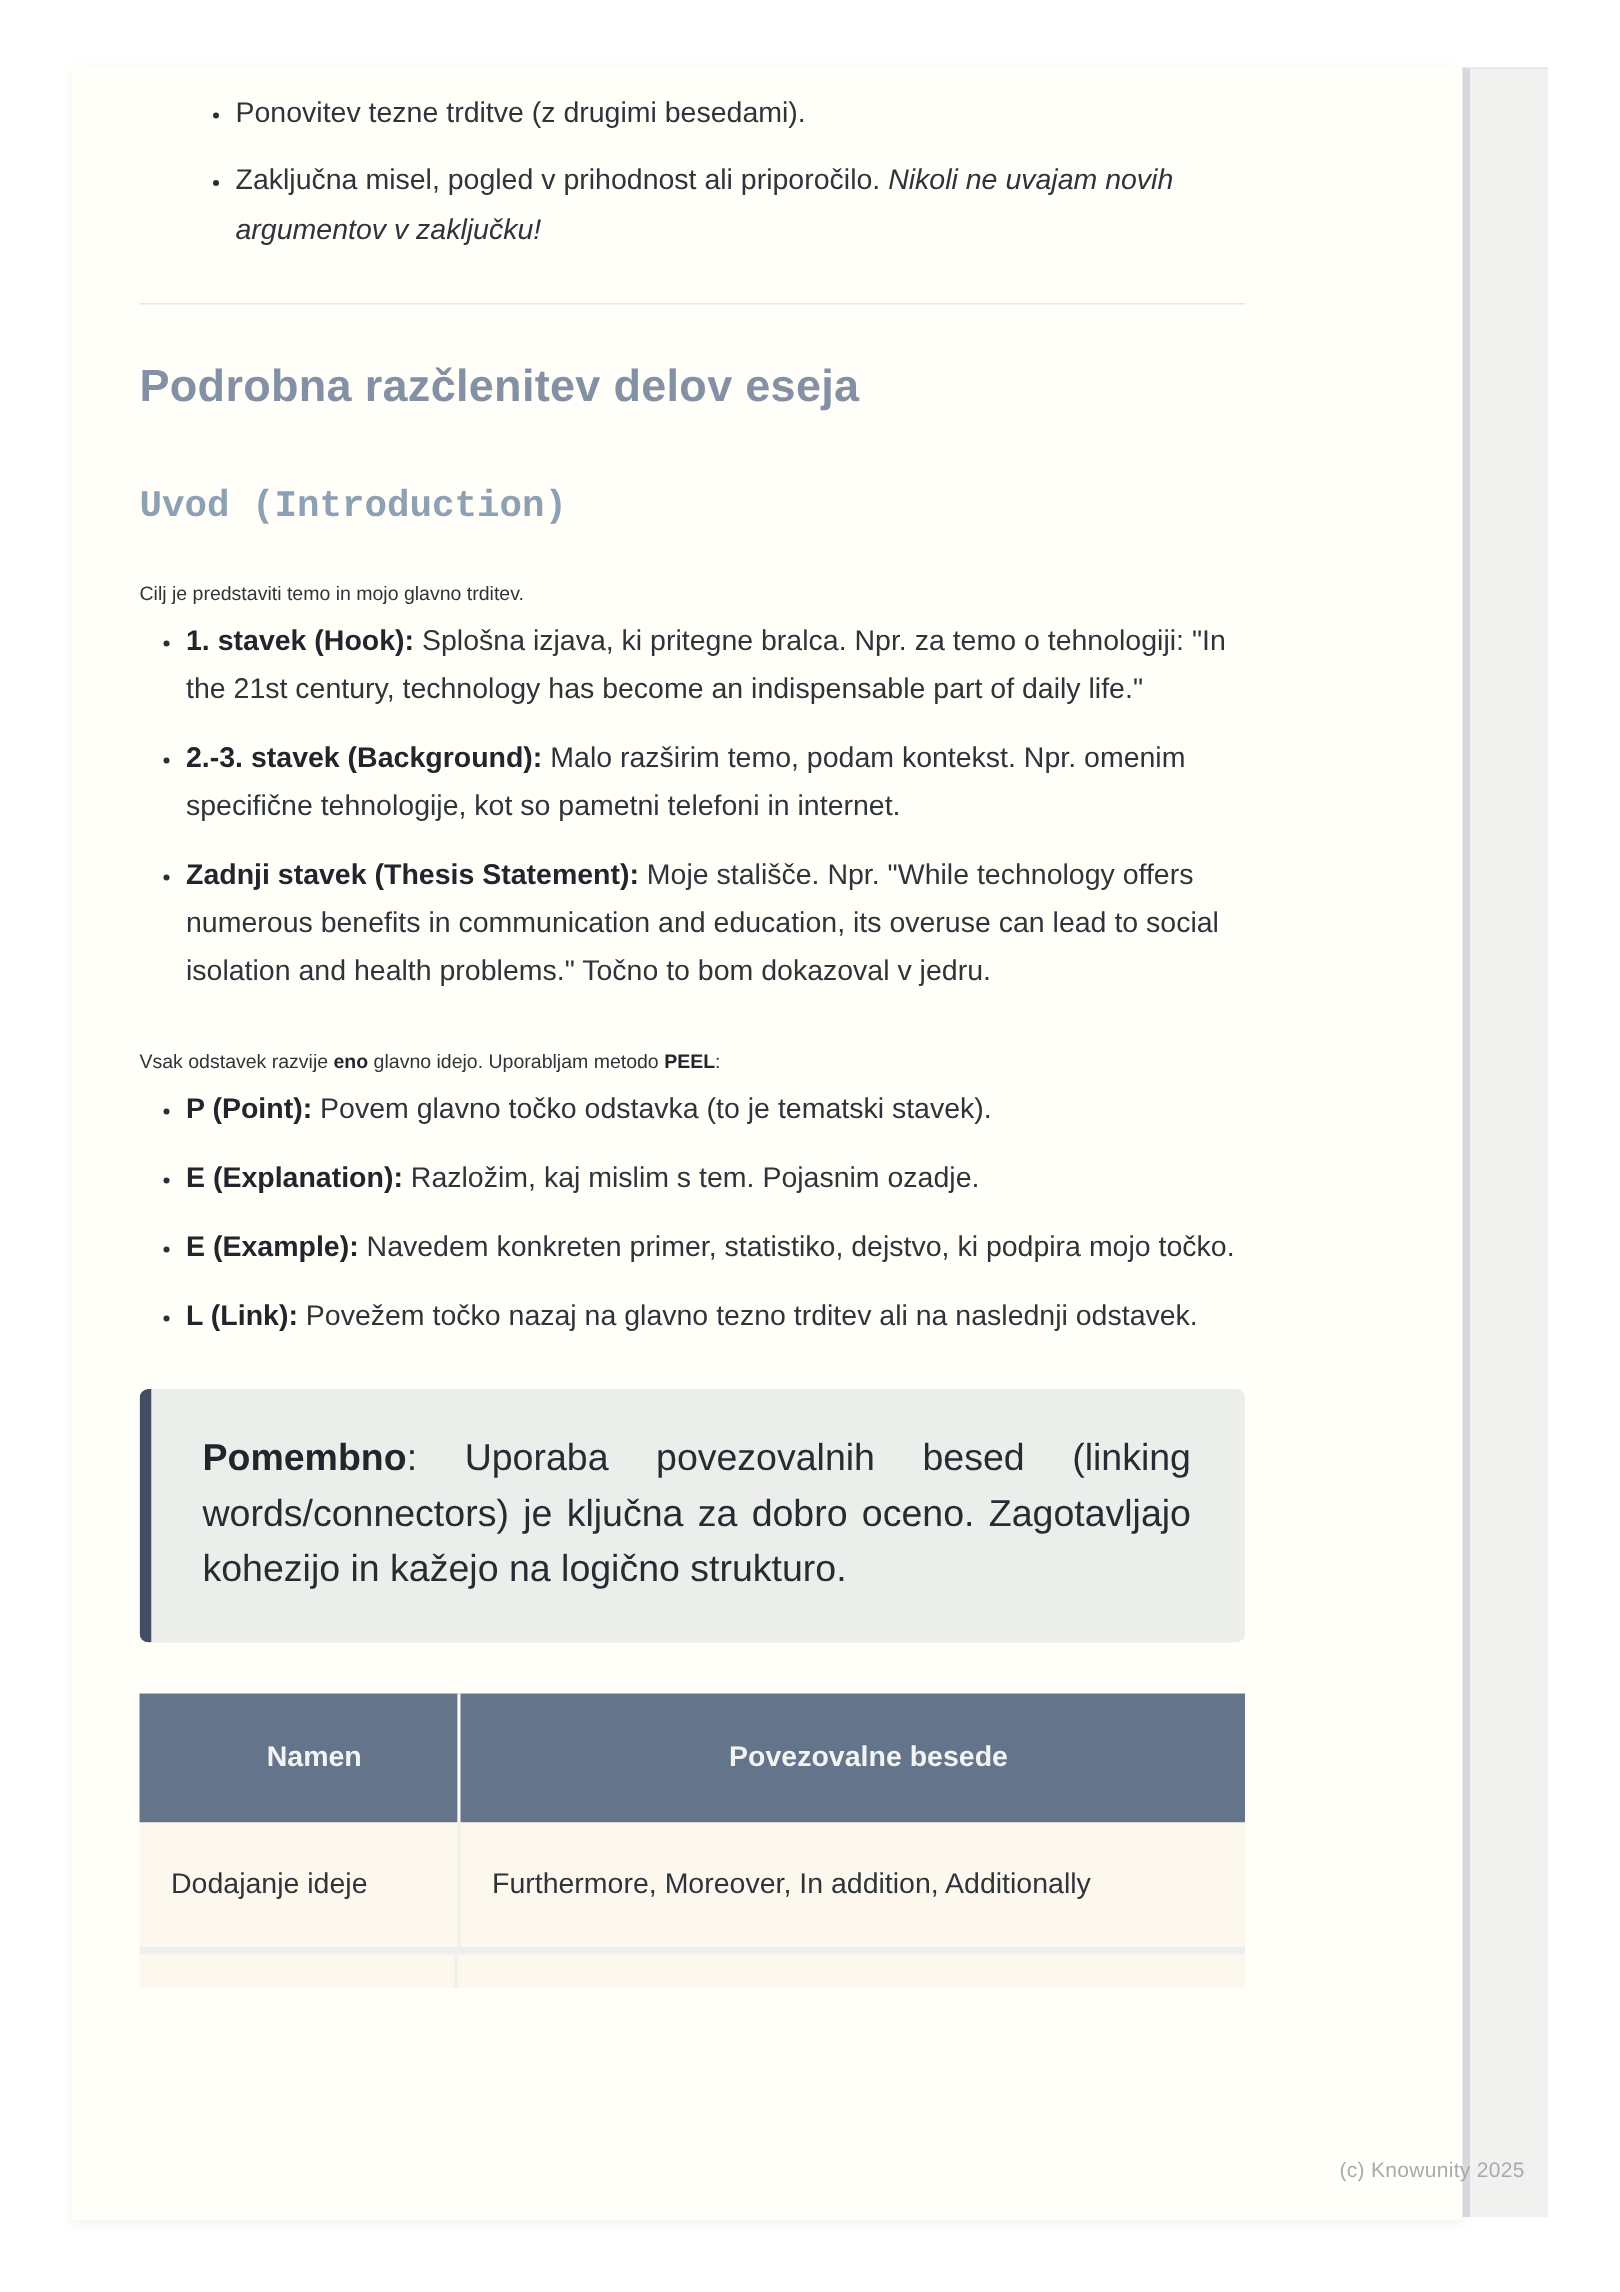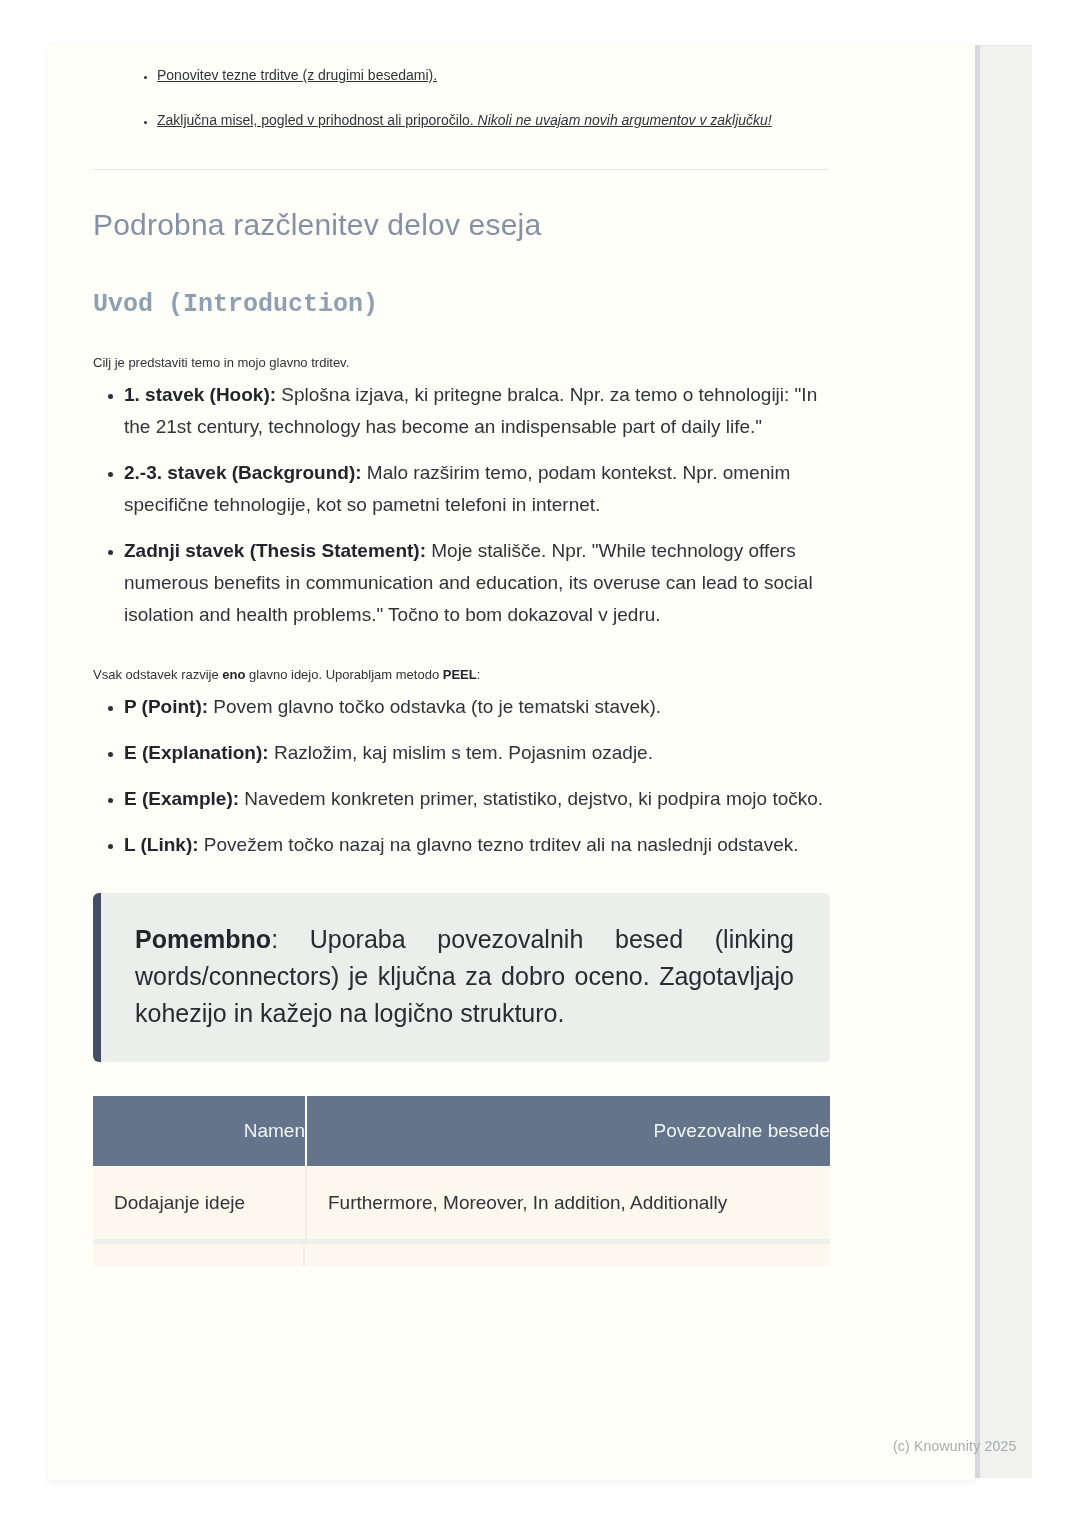--- a/index.html
+++ b/index.html
@@ -18,33 +18,33 @@
     background: #fffef8;
     box-shadow: 0 2px 8px rgba(120,120,120,0.10);
     overflow: hidden;
   }
   .content {
     padding: 10px 145px 0 45px; 
     width: 100%;
   }
   
   ul.concl-list { list-style: disc; padding-left: 64px; margin-top: 4px; }
-  ul.concl-list li { font-size: 14px; line-height: 33px; margin-bottom: 12px; color: #2f343b; text-decoration: underline; }
+  ul.concl-list li { font-size: 19px; line-height: 33px; margin-bottom: 12px; color: #2f343b; }
   ul.concl-list li::marker { color: #2b3038; font-size: 0.82em; }
   ul.concl-list em { font-style: italic; }
 
   hr.rule {
     border: none;
     border-top: 1px solid #e5e6e9;
     margin: 32px 0 0 0;
   }
   h1.main-heading {
     margin-top: 38px;
     font-size: 30px;
-    font-weight: normal;
+    font-weight: bold;
     color: #8491a5;
     letter-spacing: 0.2px;
   }
   h2.sub-heading {
     margin-top: 48px;
     font-size: 25px;
     font-weight: bold;
     color: #8ea0b3;
     font-family: Liberation Mono, monospace;
   }
@@ -70,31 +70,31 @@
   table.link-table {
     margin-top: 34px;
     width: 737px;
     border-collapse: separate;
     border-spacing: 0;
     font-size: 19px;
   }
   table.link-table th {
     background: #64748b;
     color: #f2f4f1;
-    font-weight: normal;
-    text-align: right;
-    height: 70px;
+    font-weight: bold;
+    text-align: center;
+    height: 86px;
     padding-left: 21px;
     vertical-align: middle;
   }
   table.link-table th:nth-child(1) { width: 212px; }
   table.link-table th + th { border-left: 2px solid #fbf9f1; }
   table.link-table td {
     background: #fcf8ee;
-    height: 78px;
+    height: 88px;
     padding-left: 21px;
     vertical-align: middle;
     color: #2f343b;
     border-bottom: 5px solid #eef0ef;
   }
   table.link-table td + td { border-left: 2px solid #f1efe7; }
   .partial-row {
     width: 737px; height: 22px;
     background: #fcf8ee;
   }

